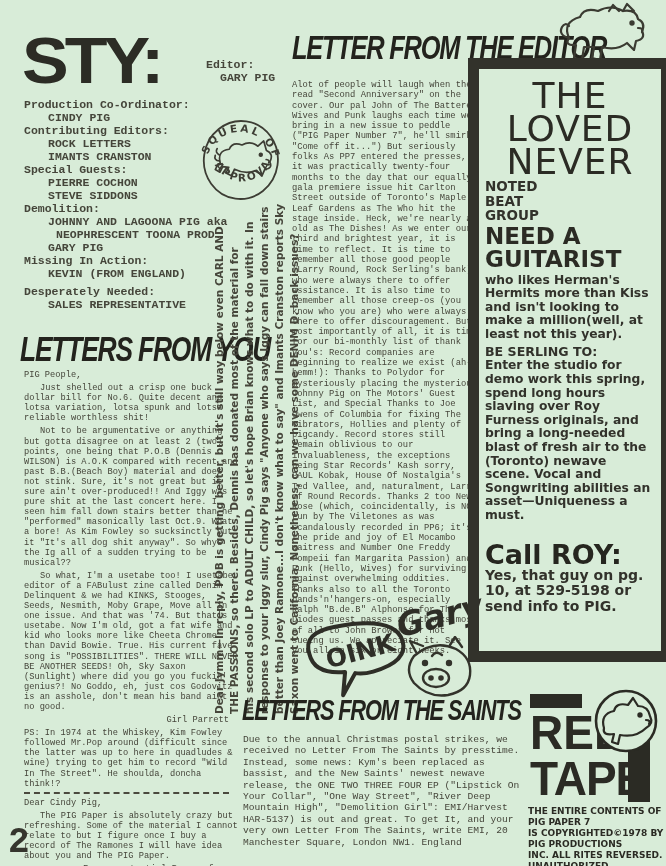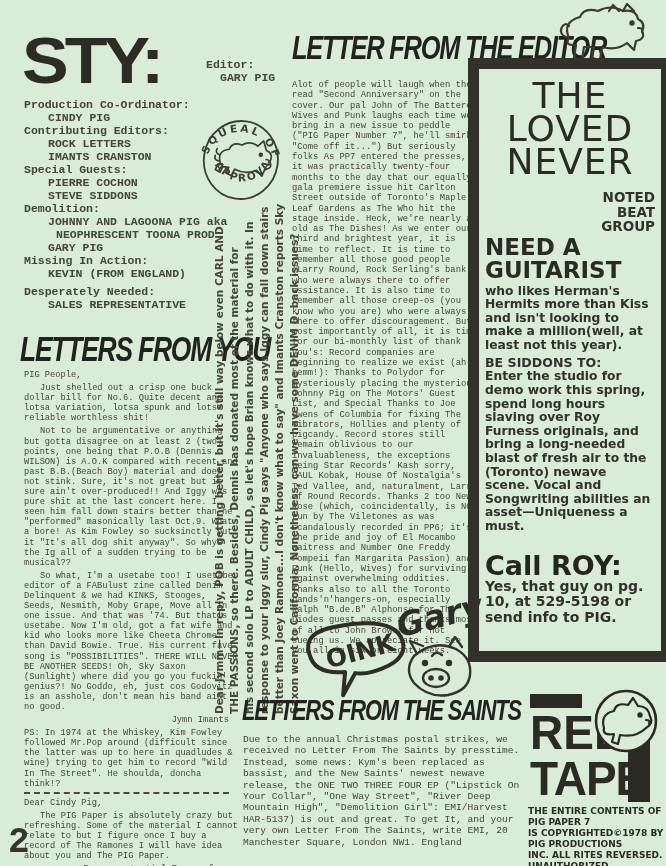--- a/index.html
+++ b/index.html
@@ -81,21 +81,21 @@
 
 <div class="abs" style="left:20px;top:330px;">
   <span class="zhead" style="display:inline-block;font-size:33px;transform:scaleX(0.8) scaleY(1.05);">LETTERS FROM YOU</span>
 </div>
 
 <div class="abs mono lcol" style="left:24px;top:370px;width:215px;font-size:8.7px;line-height:10.1px;z-index:2;">
   <p>PIG People,</p>
   <p class="ind">Just shelled out a crisp one buck dollar bill for No.6. Quite decent and lotsa variation, lotsa spunk and lotsa reliable worthless shit!</p>
   <p class="ind">Not to be argumentative or anything but gotta disagree on at least 2 (two) points, one being that P.O.B (Dennis WILSON) is A.O.K compared with recent and past B.B.(Beach Boy) material and does not stink. Sure, it's not great but it sure ain't over-produced!! And Iggy was pure shit at the last concert here. I seen him fall down stairs better than he "performed" masonically last Oct.9. What a bore! As Kim Fowley so sucksinctly put it "It's all dog shit anyway". So whys the Ig all of a sudden trying to be musical??</p>
   <p class="ind">So what, I'm a usetabe too! I usetabe editor of a FABulust zine called Denim Delinquent &amp; we had KINKS, Stooges, Seeds, Nesmith, Moby Grape, Move all in one issue. And that was '74. But that's usetabe. Now I'm old, got a fat wife and kid who looks more like Cheeta Chrome than David Bowie. True. His current fave song is "POSSIBILITIES". THERE WILL NEVER BE ANOTHER SEEDS! Oh, Sky Saxon (Sunlight) where did you go you fuckin' genius?! No Goddo, eh, just cos Godovitz is an asshole, don't mean his band aint no good.</p>
-  <p class="sig-right">Jymn Imants</p>
+  <p class="sig-right">Girl Parrett</p>
   <p>PS: In 1974 at the Whiskey, Kim Fowley followed Mr.Pop around (difficult since the latter was up to here in quadludes &amp; wine) trying to get him to record "Wild In The Street". He shoulda, doncha think!?</p>
   <div class="dashsep"></div>
   <p>Dear Cindy Pig,</p>
   <p class="ind">The PIG Paper is absolutely crazy but refreshing. Some of the material I cannot relate to but I figure once I buy a record of The Ramones I will have idea about you and The PIG Paper.</p>
   <p class="sig-right" style="margin-bottom:0;">From a potential Ramone fan,</p>
 
 </div>
 
 <div class="abs mono" style="left:8px;top:822px;font-size:36px;font-weight:700;color:#35352d;z-index:3;">2</div>
 
@@ -136,28 +136,28 @@
     <path d="M34 20 q4 -6 10 -1"></path>
   </g>
 </svg>
 
 <div class="abs" style="left:468px;top:58px;width:170px;height:566px;border:11px solid #32322b;padding:10px 6px 6px 6px;z-index:2;">
   <div class="hand" style="font-size:36px;line-height:33px;font-weight:400;text-align:center;color:#2b2b24;letter-spacing:1px;">
     <div>THE</div>
     <div>LOVED</div>
     <div>NEVER</div>
   </div>
-  <div class="hand" style="font-size:13.5px;line-height:14.5px;font-weight:700;text-align:right;margin-top:12px;">
+  <div class="hand" style="font-size:13.5px;line-height:14.5px;font-weight:700;text-align:left;margin-top:1px;">
     <div>NOTED</div>
     <div>BEAT</div>
     <div>GROUP</div>
   </div>
   <div class="hand" style="font-size:23px;line-height:23px;font-weight:700;color:#2b2b24;margin-top:2px;">NEED A GUITARIST</div>
   <div class="hand" style="font-size:12.3px;line-height:13.6px;font-weight:700;margin-top:3px;">who likes Herman's Hermits more than Kiss and isn't looking to make a million(well, at least not this year).</div>
-  <div class="hand" style="font-size:12.6px;line-height:14px;font-weight:700;margin-top:4px;">BE SIDDONS TO:</div>
+  <div class="hand" style="font-size:12.6px;line-height:14px;font-weight:700;margin-top:4px;">BE SERLING TO:</div>
   <div class="hand" style="font-size:12.3px;line-height:13.6px;font-weight:700;">Enter the studio for demo work this spring, spend long hours slaving over Roy Furness originals, and bring a long-needed blast of fresh air to the (Toronto) newave scene. Vocal and Songwriting abilities an asset—Uniqueness a must.</div>
   <div class="hand" style="font-size:27px;line-height:27px;font-weight:700;color:#26261f;margin-top:18px;">Call ROY:</div>
   <div class="hand" style="font-size:14px;line-height:15.5px;font-weight:700;">Yes, that guy on pg. 10, at 529-5198 or send info to PIG.</div>
 </div>
 
 <div class="abs" style="left:242px;top:694px;z-index:2;">
   <span class="zhead" style="display:inline-block;font-size:28px;transform:scaleX(0.78) scaleY(1.05);">LETTERS FROM THE SAINTS</span>
 </div>
 
 <div class="abs mono" style="left:243px;top:734px;width:288px;font-size:9.6px;line-height:11.4px;">Due to the annual Christmas postal strikes, we received no Letter From The Saints by presstime. Instead, some news: Kym's been replaced as bassist, and the New Saints' newest newave release, the ONE TWO THREE FOUR EP ("Lipstick On Your Collar", "One Way Street", "River Deep Mountain High", "Demolition Girl": EMI/Harvest HAR-5137) is out and great. To get It, and your very own Letter From The Saints, write EMI, 20 Manchester Square, London NW1. England</div>

